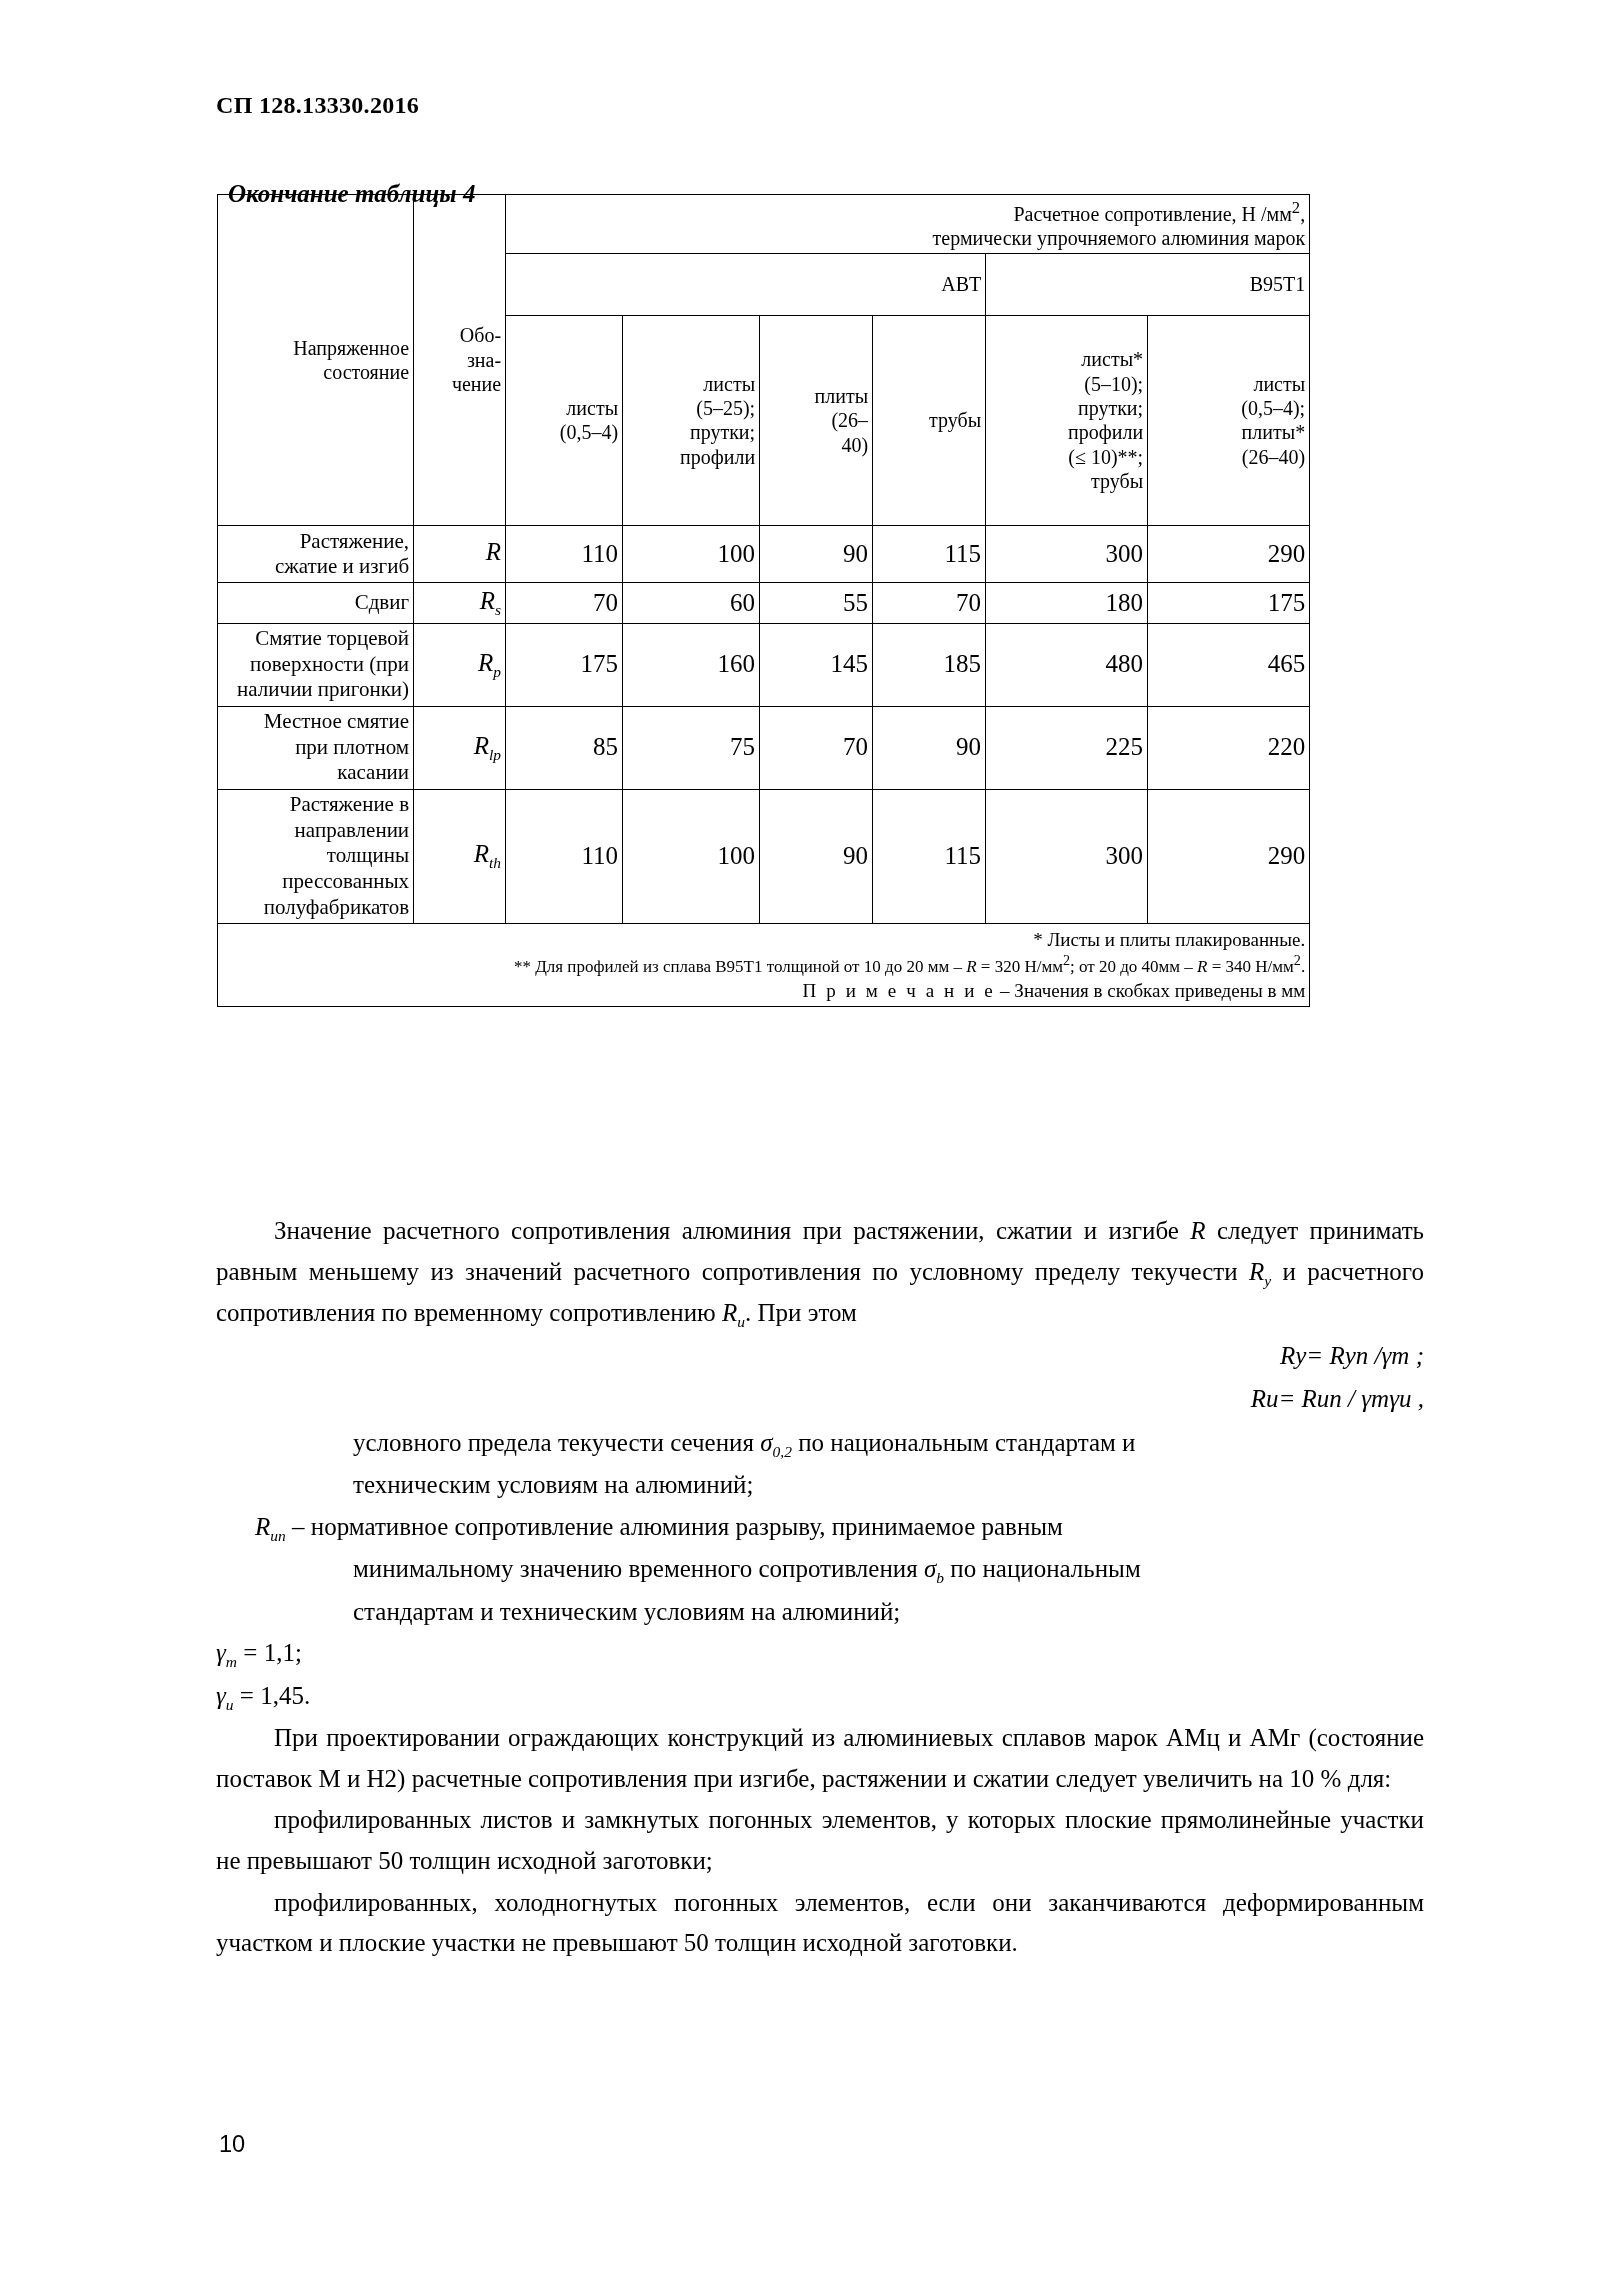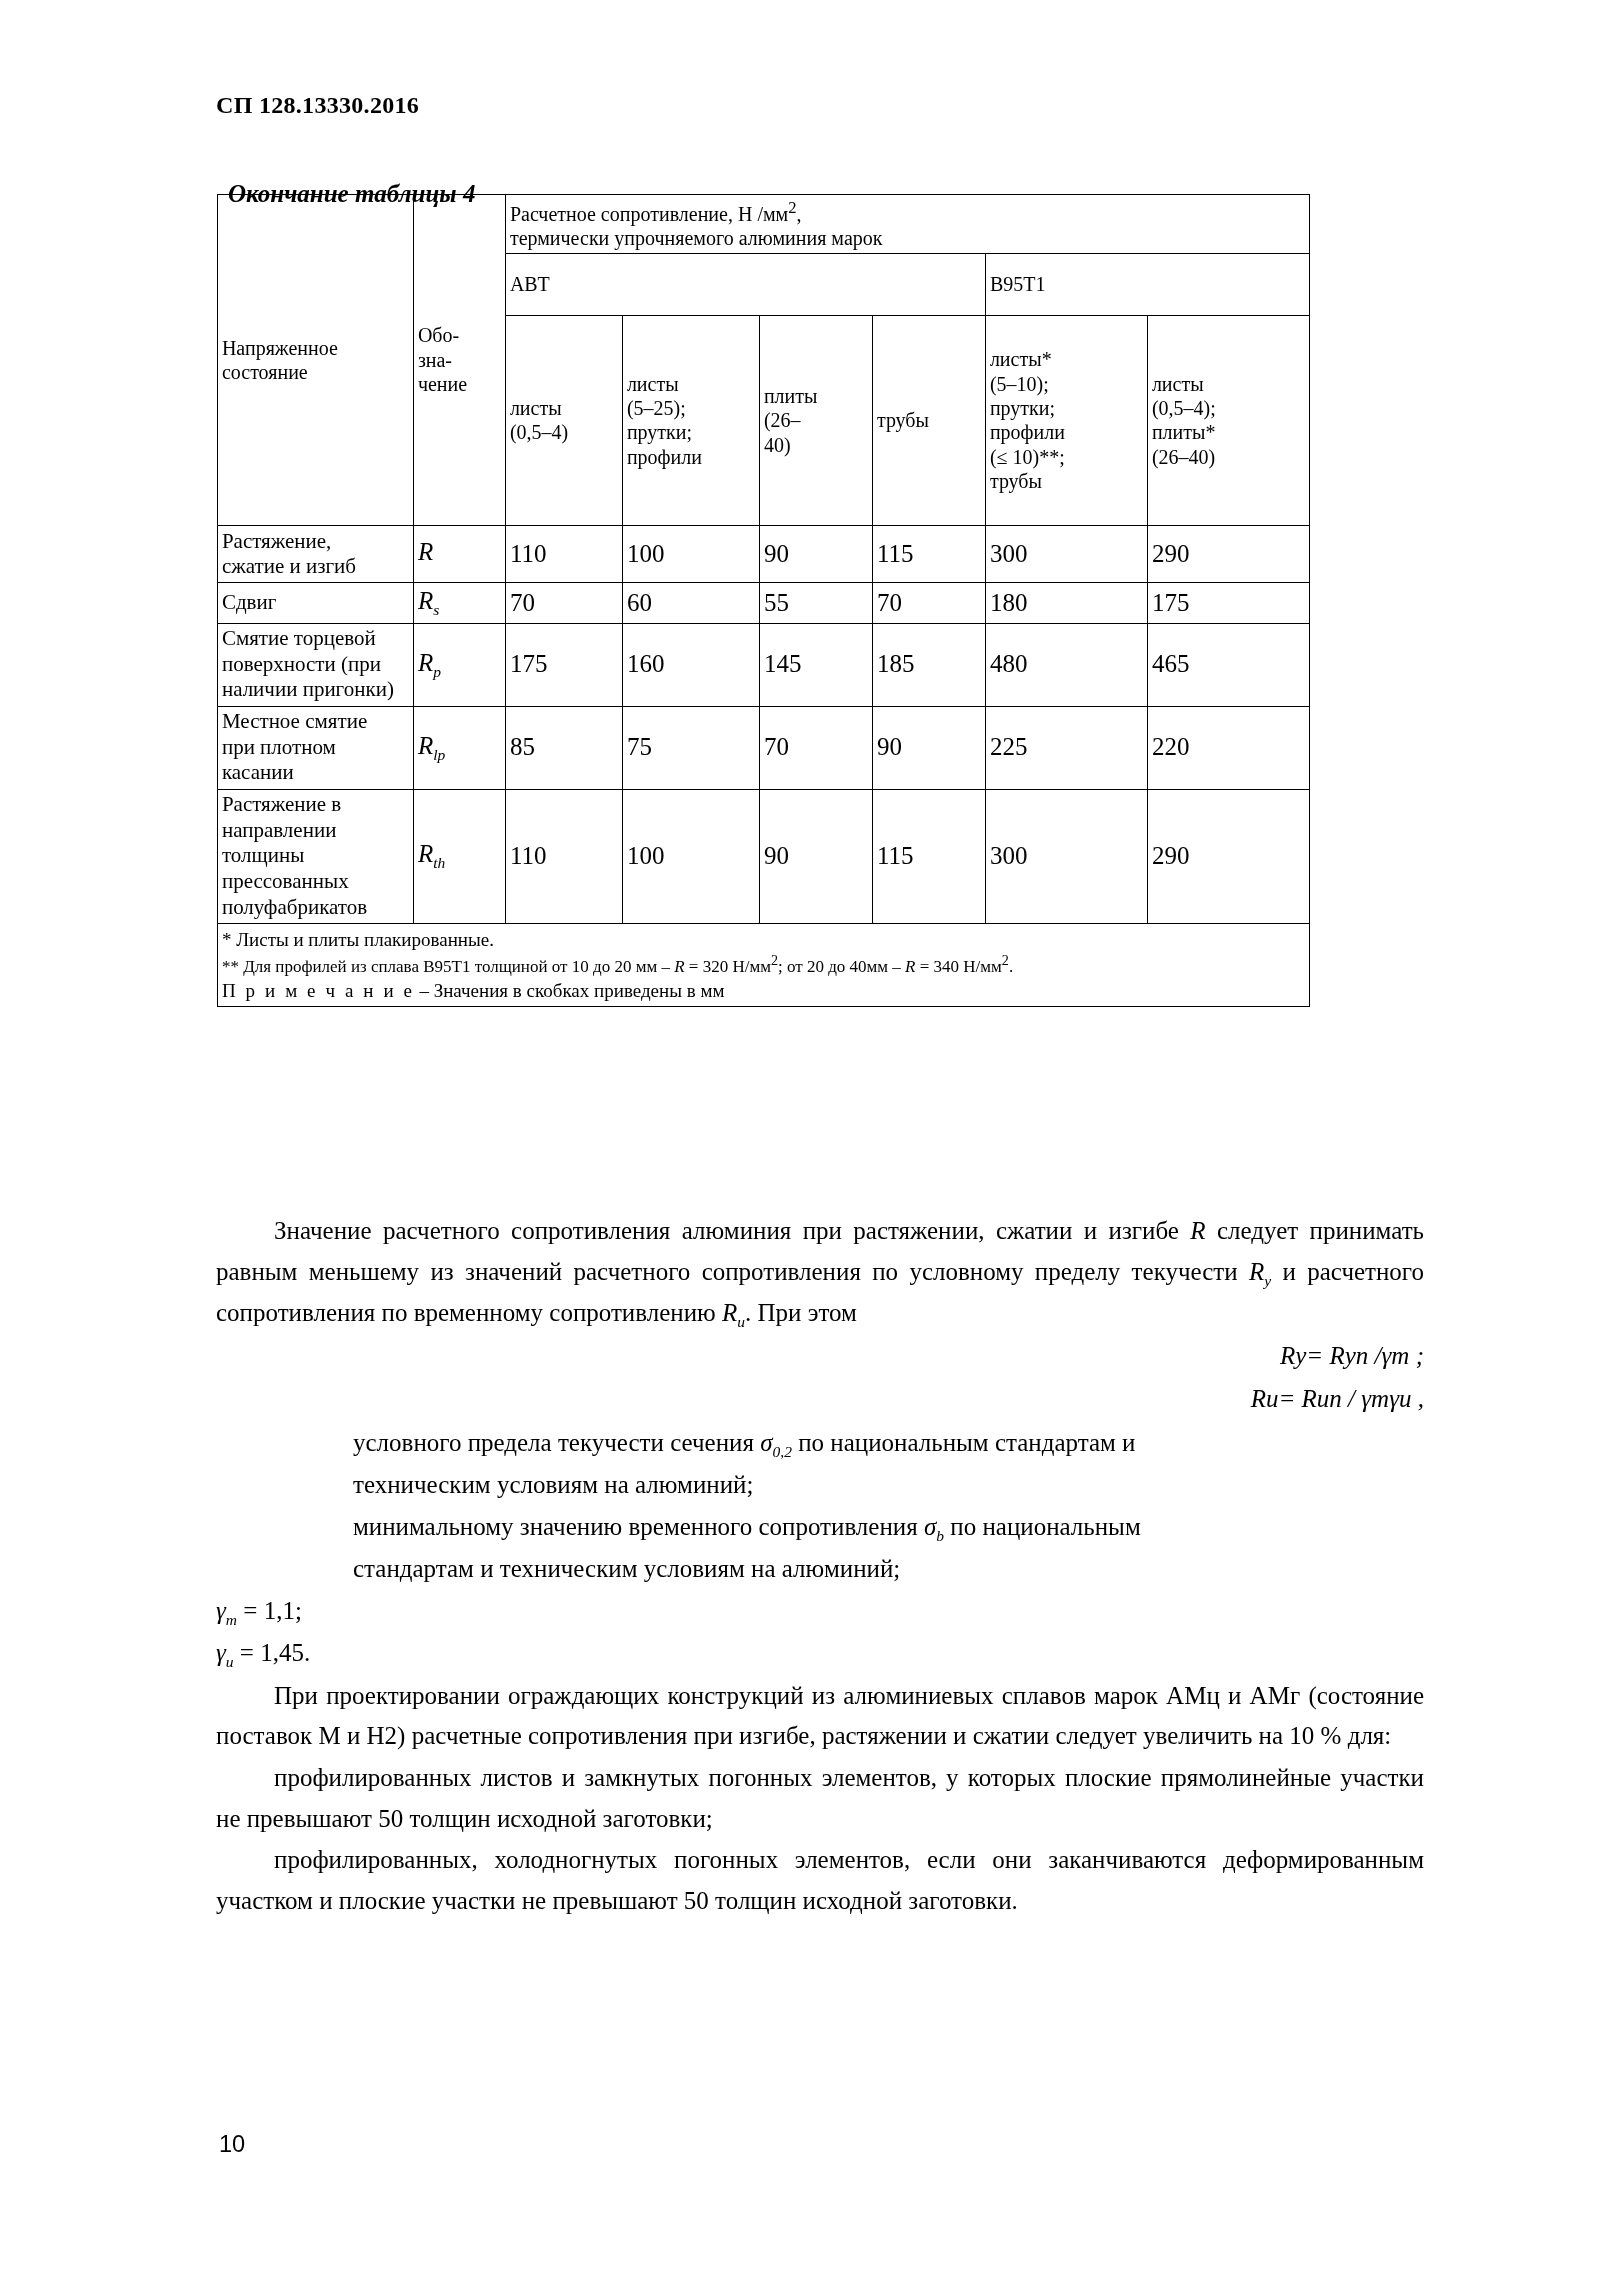--- a/index.html
+++ b/index.html
@@ -52,21 +52,21 @@
   table.main {
     border-collapse: collapse;
     width: 1092px;
     table-layout: fixed;
     font-size: 21.6px;
   }
   table.main td, table.main th {
     border: 1.3px solid #000;
     padding: 2.6px 3.9px;
     vertical-align: middle;
-    text-align: left;
+    text-align: right;
     font-weight: normal;
     line-height: 1.22;
   }
   table.main thead td {
     font-size: 20px;
   }
   .hdr-big { font-size: 21.6px; }
   .cell-state {
     text-align: left;
     padding-left: 9.2px;
@@ -276,20 +276,23 @@
 
 
     <p class="para noind">
         <span class="hang"><span>условного  предела текучести сечения </span><span class="mathvar"><span>σ</span><sub>0,2</sub></span><span> по национальным стандартам и</span></span>
       </p>
 
     <p class="para noind">
         <span class="hang">техническим  условиям на алюминий;</span>
       </p>
 
+    <p class="para noind">
+        <span class="hang2" style="text-indent:-98px"><span class="mathvar"><span>R</span><sub>un</sub></span><span> – нормативное сопротивление алюминия разрыву, принимаемое равным</span></span>
+      </p>
 
     <p class="para noind">
         <span class="hang"><span>минимальному   значению временного сопротивления </span><span class="mathvar"><span>σ</span><sub>b</sub></span><span> по национальным</span></span>
       </p>
 
     <p class="para noind">
         <span class="hang">стандартам и техническим  условиям на алюминий;</span>
       </p>
 
     <p class="para noind gamma-line"><span class="mathvar"><span>γ</span><sub>m</sub></span><span> = 1,1;</span></p>

